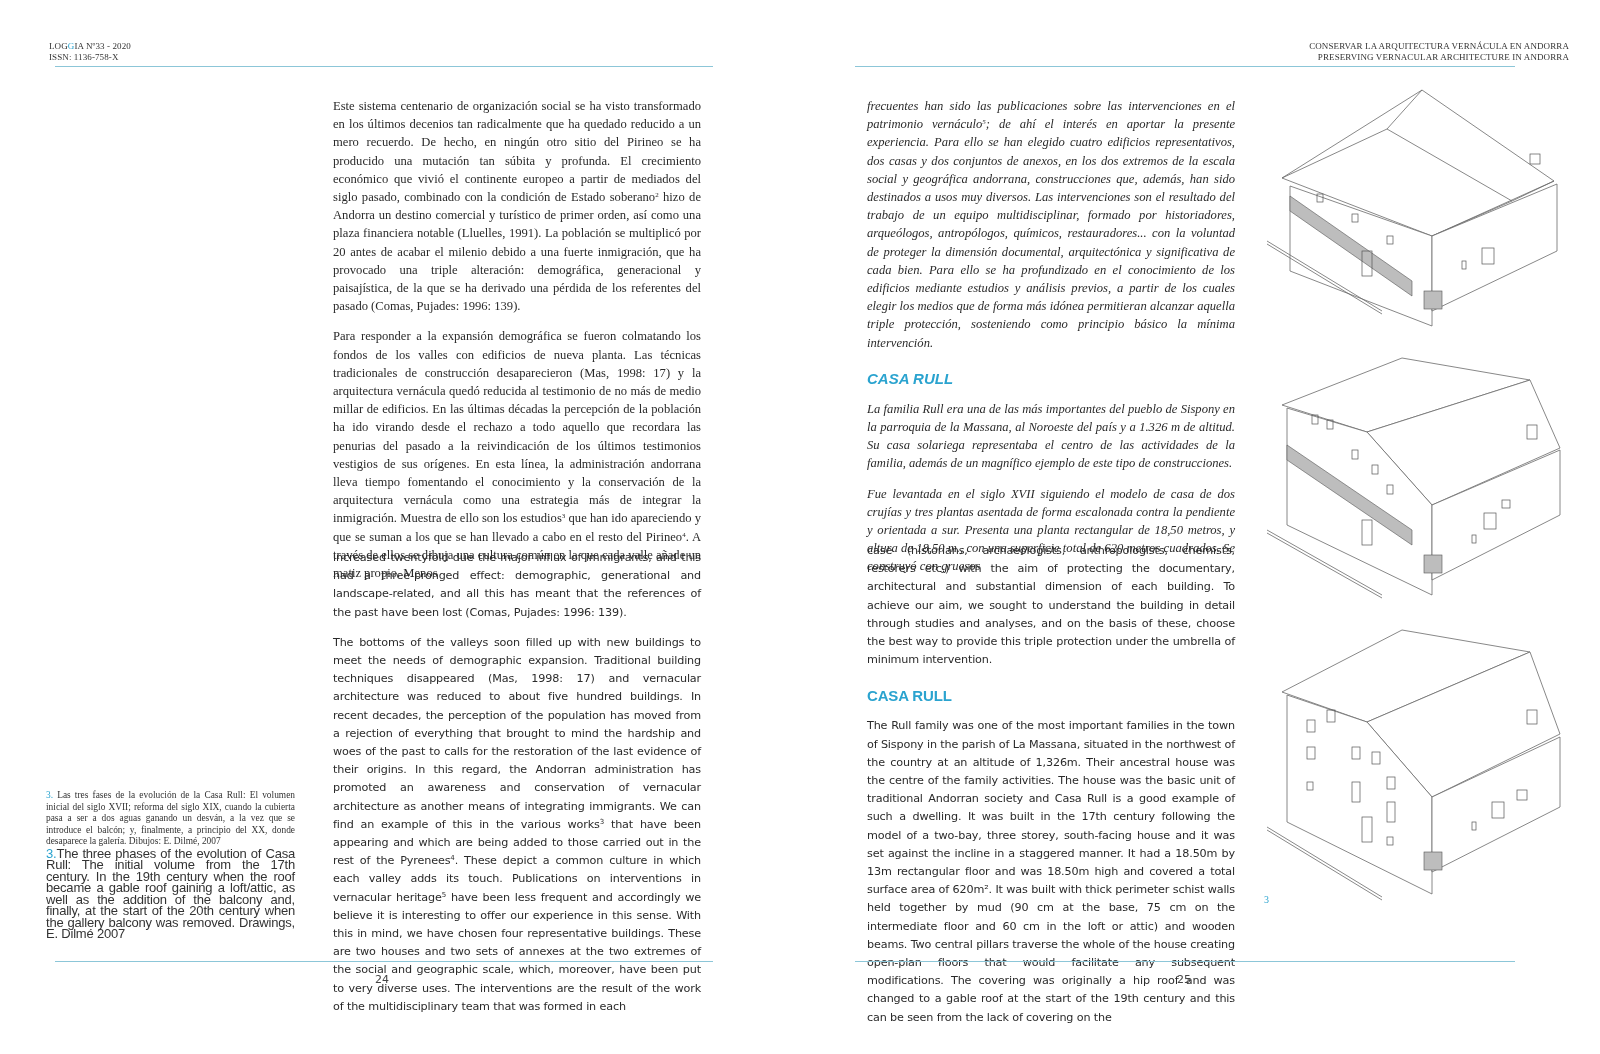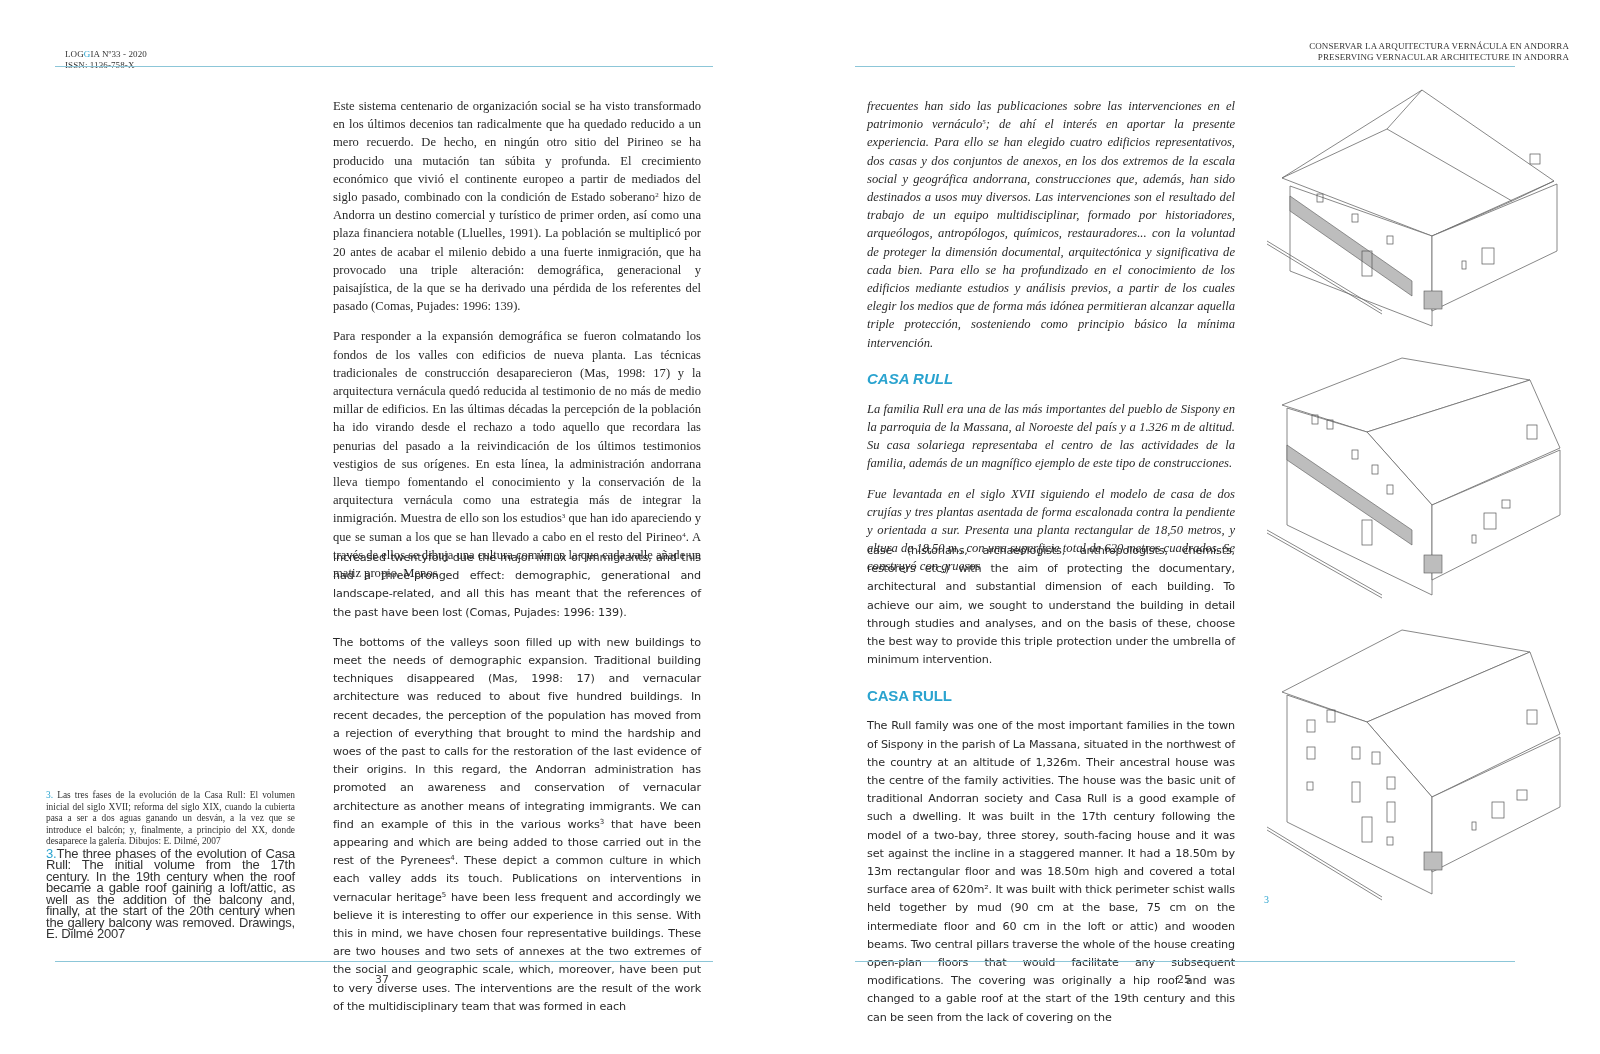--- a/index.html
+++ b/index.html
@@ -1,18 +1,18 @@
 <!DOCTYPE html>
 <html><head>
 <meta charset="utf-8">
 <style>
   html, body { margin:0; padding:0; background:#ffffff; }
   body { width:1600px; height:1054px; position:relative; overflow:hidden; color:#2a2a2a; }
   .hdr { position:absolute; top:41px; font-family:"Liberation Serif", serif; font-size:9px; line-height:11px; color:#333; letter-spacing:0.1px; }
-  .hdr-left { left:65px;margin-top:8px; }
+  .hdr-left { left:49px; }
   .hdr-right { right:31px; text-align:right; }
   .hdr .g { color:#2aa3cf; }
   .rule { position:absolute; height:1px; background:#8cc6d8; }
   .col { position:absolute; width:392px; text-align:justify; }
   .es { font-family:"Liberation Serif", serif; font-size:12.6px; line-height:18.2px; color:#2a2a2a; }
   .en { font-family:"DejaVu Sans", sans-serif; font-size:11.2px; line-height:18.2px; color:#2a2a2a; letter-spacing:-0.15px; }
   .col p { margin:12px; text-indent:0; }
   .head { font-family:"Liberation Sans", sans-serif; font-weight:bold; font-size:15px; color:#2aa3cf; margin:0; line-height:18px; }
   sup { font-size:7px; line-height:0; vertical-align:4px; }
   .cap { position:absolute; left:46px; top:790px; width:249px; text-align:justify; font-size:9.2px; line-height:11.5px; color:#333; }
@@ -134,14 +134,14 @@
   <rect class="rail" x="162" y="230" width="18" height="18"></rect>
   <rect class="d" x="265" y="88" width="10" height="14"></rect>
   <line class="l" x1="5" y1="205" x2="120" y2="275"></line>
   <line class="l" x1="5" y1="208" x2="120" y2="278"></line>
 </svg>
 
 <div class="fig-num">3</div>
 
 <div class="rule" style="left:55px; top:961px; width:658px;"></div>
 <div class="rule" style="left:855px; top:961px; width:660px;"></div>
-<div class="pnum" style="left:375px;">37</div>
+<div class="pnum" style="left:375px;">24</div>
 <div class="pnum" style="left:1177px;">25</div>
 
 </body></html>

